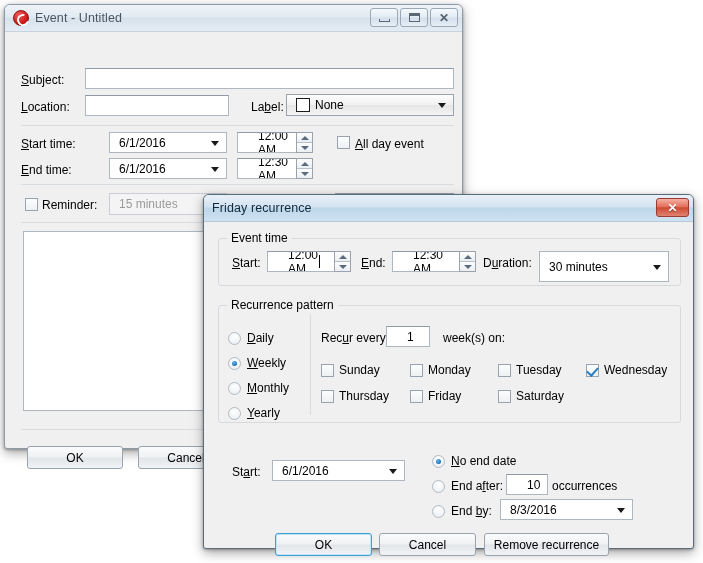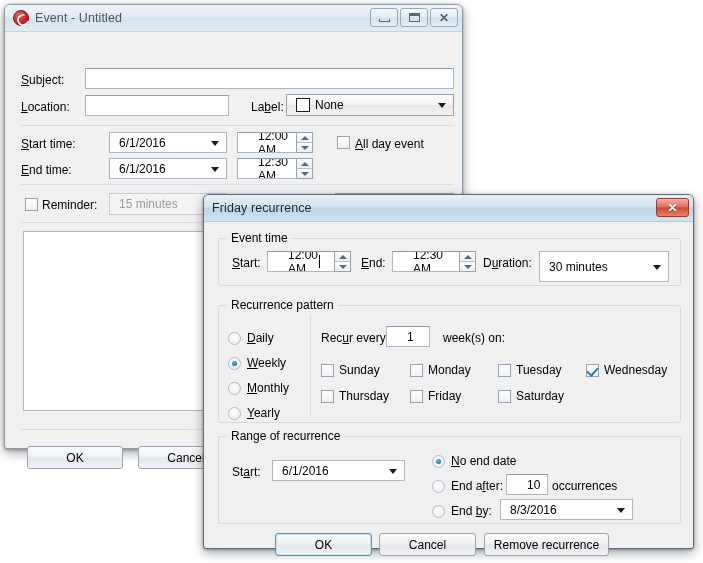--- a/index.html
+++ b/index.html
@@ -456,23 +456,20 @@
 
       <div class="checkbox" style="left:117px; top:168px;"></div>
       <div class="lbl" style="left:135px; top:167px;">Thursday</div>
 
       <div class="checkbox" style="left:206px; top:168px;"></div>
       <div class="lbl" style="left:224px; top:167px;">Friday</div>
 
       <div class="checkbox" style="left:294px; top:168px;"></div>
       <div class="lbl" style="left:312px; top:167px;">Saturday</div>
 
-      <div class="group" style="left:14px; top:214px; width:463px; height:88px;">
-        <div class="grp-title">Range of recurrence</div>
-      </div>
 
       <div class="lbl" style="left:28px; top:243px;">
         St<span class="u">a</span>rt:
       </div>
       <div class="combo white" style="left:68px; top:238px; width:133px; height:21px;">
         <span>6/1/2016</span>
         <span class="arrow"></span>
       </div>
 
       <div class="radio checked" style="left:228px; top:233px;"></div>

